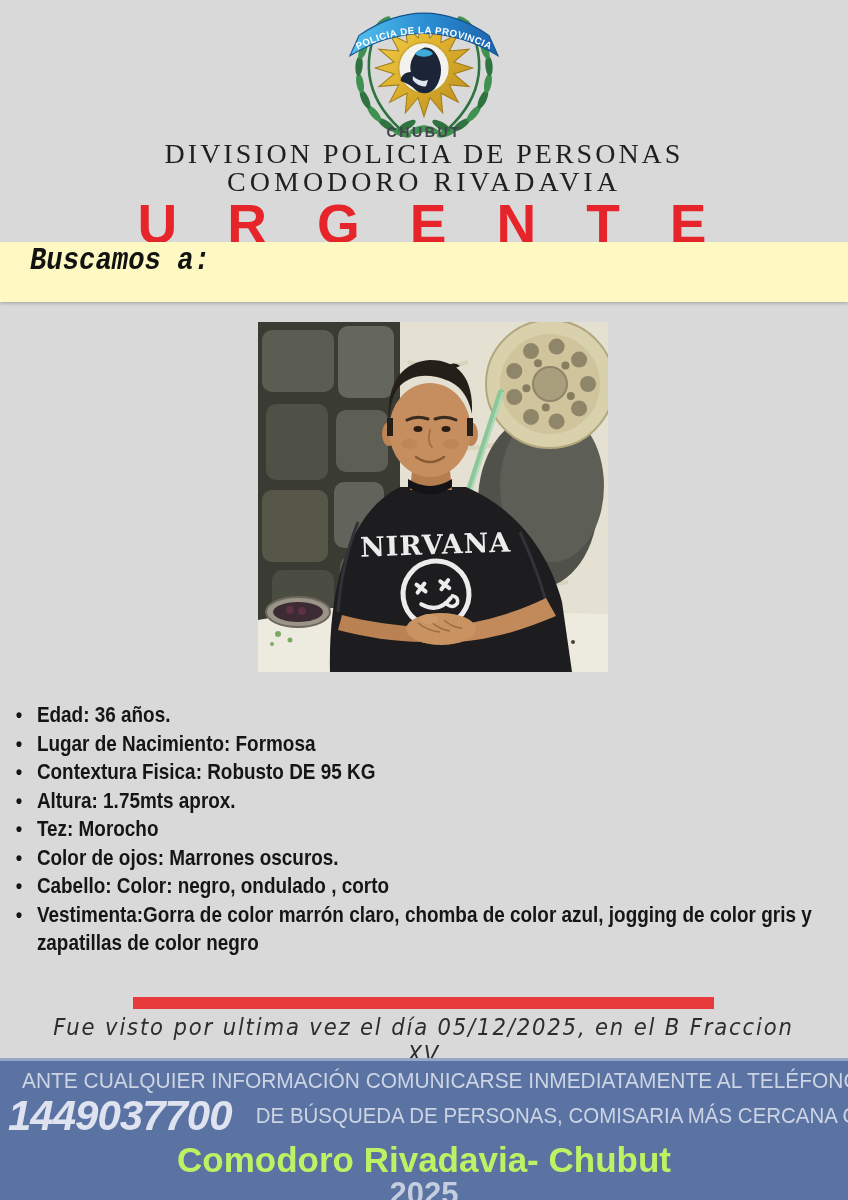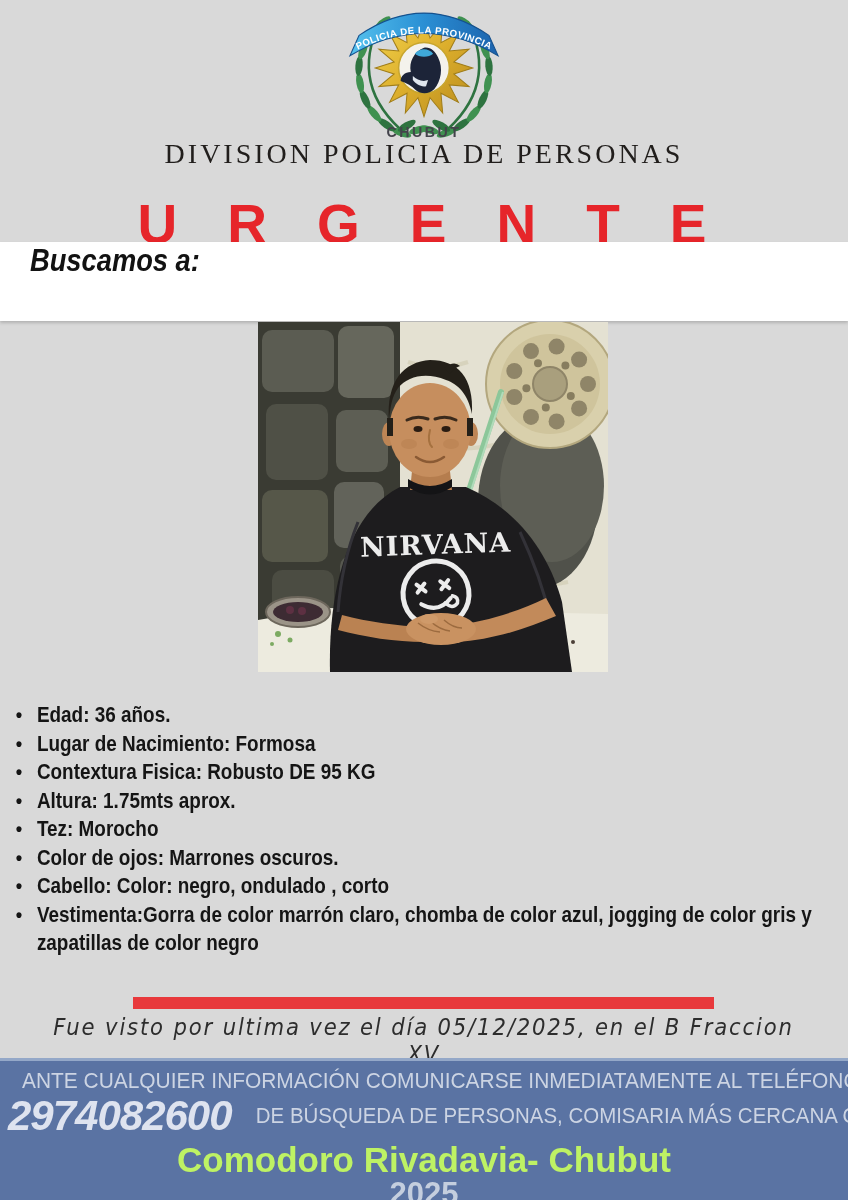--- a/index.html
+++ b/index.html
@@ -9,22 +9,22 @@
   .logo{position:absolute;left:50%;top:5px;transform:translateX(-50%);}
   
   .hdr{position:absolute;left:0;width:848px;text-align:center;
        font-family:"Liberation Serif",serif;font-weight:400;color:#211e1c;}
   .hdr1{top:138px;font-size:28px;letter-spacing:3px;}
   .hdr2{top:166px;font-size:28px;letter-spacing:4px;}
   .urgent{position:absolute;top:192px;left:0;width:848px;text-align:center;
           font-size:55px;font-weight:900;color:#e6252a;letter-spacing:50px;padding-left:46px;
           box-sizing:border-box;}
   
-  .name-band{position:absolute;top:242px;left:0;width:848px;height:79px;background:#ffffff;
-             box-shadow:0 2px 3px rgba(0,0,0,.18);}
+  .name-band{position:absolute;top:242px;left:0;width:848px;height:60px;background:#fef9c3;
+             box-shadow:0 2px 3px rgba(0,0,0,.18);font-family:Liberation Mono, monospace;}
   .searching-label{position:absolute;left:30px;top:1px;font-size:31px;font-weight:900;
                    font-style:italic;color:#121212;transform:scaleX(.88);transform-origin:0 50%;
                    white-space:nowrap;}
   .person-name{position:absolute;left:0;top:15px;width:848px;text-align:center;
                font-size:60px;line-height:64px;font-weight:900;color:#e8252b;white-space:nowrap;}
   .person-name span{display:inline-block;transform:scaleX(.66);transform-origin:50% 50%;}
   
   .photo{position:absolute;left:258px;top:322px;width:350px;height:350px;}
   
   .details{position:absolute;left:14px;top:701px;width:940px;transform:scaleX(.88);
@@ -113,20 +113,21 @@
     <g>
       <path d="M 22,50 Q 95,6 168,50 L 159,30 Q 95,-14 31,30 Z" fill="url(#blueGrad)" stroke="#15518e" stroke-width="1"></path>
       <text font-size="9.5" font-weight="bold" fill="#ffffff" letter-spacing="0.5" font-family="Liberation Sans, sans-serif" text-anchor="middle">
         <textPath href="#ribbonArc" startOffset="50%">POLICIA DE LA PROVINCIA</textPath>
       </text>
     </g>
     <text x="95" y="130" text-anchor="middle" font-size="14" font-weight="bold" letter-spacing="2.5" fill="#43434b" font-family="Liberation Sans, sans-serif">CHUBUT</text>
   </svg>
 
   <div class="hdr hdr1">DIVISION POLICIA DE PERSONAS</div>
+  <div class="hdr hdr2">COMODORO RIVADAVIA</div>
   <div class="urgent">URGENTE</div>
 
   <div class="name-band">
     <div class="searching-label">Buscamos a:</div>
   </div>
 
   <svg class="photo" width="350" height="350" viewBox="0 0 350 350">
 
     <rect x="0" y="0" width="350" height="350" fill="#e4e1d2"></rect>
     <path d="M150,40 q30,10 60,0 M160,120 q40,12 80,2 M150,220 q30,10 60,4 M230,260 q40,8 80,0 M260,30 q20,8 40,2" stroke="#cfcaaf" stroke-width="4" fill="none" opacity=".6"></path>
@@ -241,21 +242,21 @@
   <div class="last-seen">
     <span class="ls-line">Fue visto por ultima vez el día 05/12/2025, en el B Fraccion</span><br>
     <span class="ls-line">XV</span>
   </div>
 
   <div class="footer">
     <div class="f-info">
       <span>ANTE CUALQUIER INFORMACIÓN COMUNICARSE INMEDIATAMENTE AL TELÉFONO</span>
     </div>
     <div class="f-phone-row">
-      <span class="f-big">2974082600</span>
+      <span class="f-big">1449037700</span>
       <span class="f-mid">DE BÚSQUEDA DE PERSONAS, COMISARIA MÁS CERCANA O AL</span>
 
     </div>
     <div class="f-city">Comodoro Rivadavia- Chubut</div>
     <div class="f-year">2025</div>
   </div>
 
 </div>
 
 </body></html>

